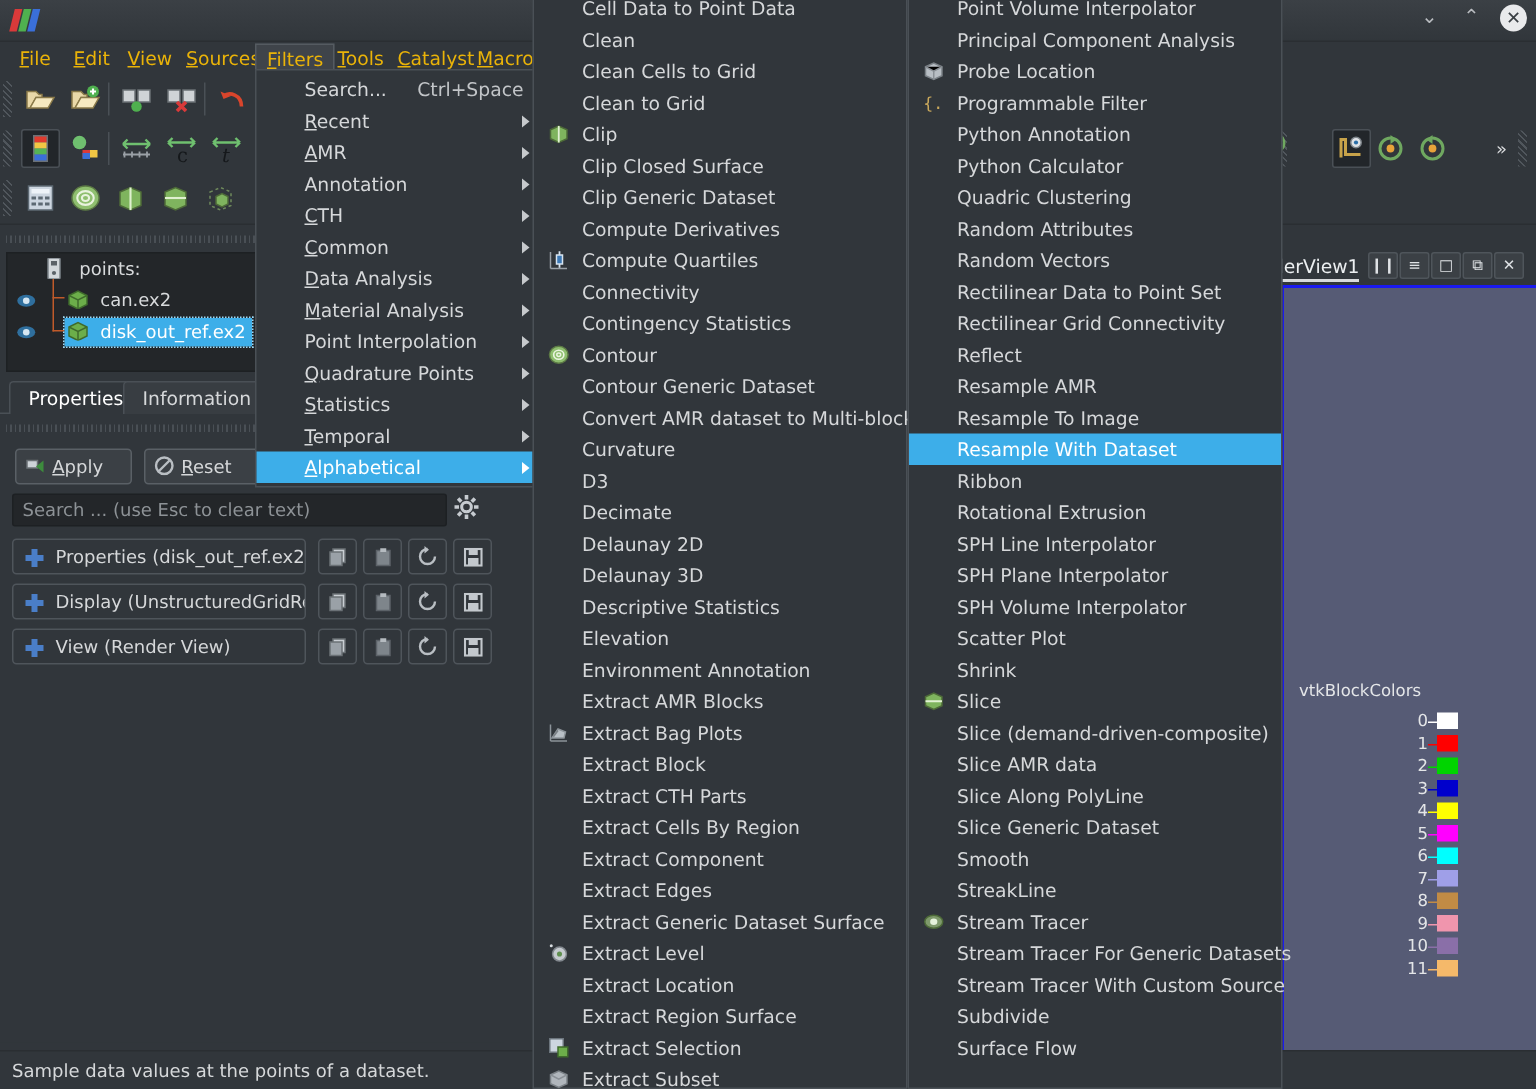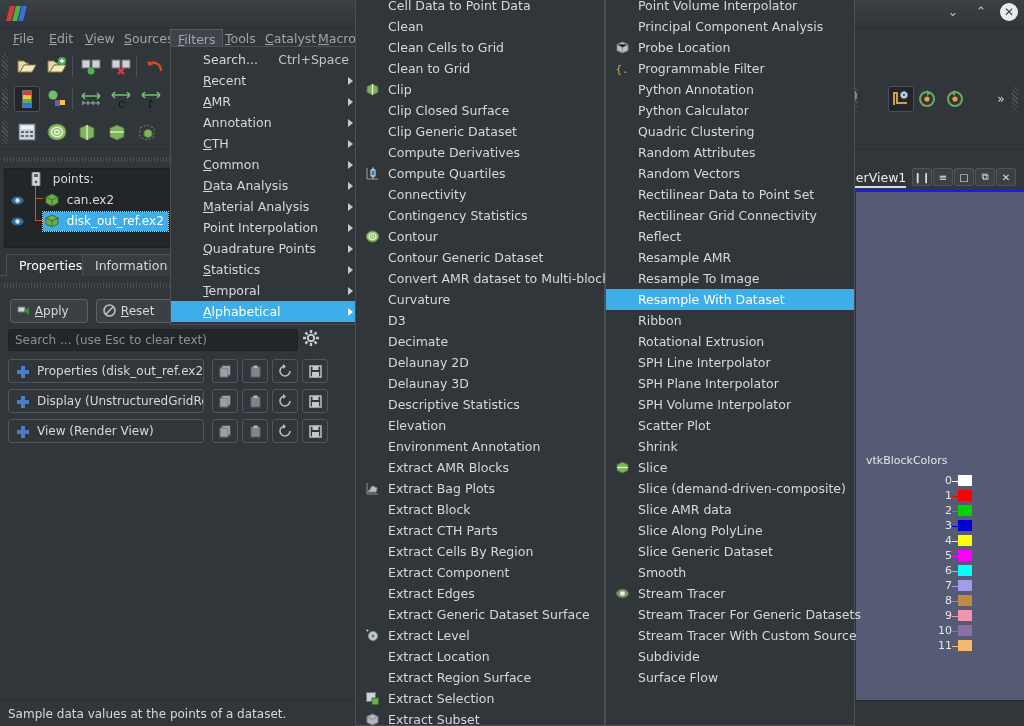--- a/index.html
+++ b/index.html
@@ -31,21 +31,21 @@
     font-size:12px; font-weight:bold;
   }
 
   
   .menubar {
     position:absolute; left:0; top:28px; width:1024px; height:22px;
     background:#31363b; font-size:12.5px;
   }
   .menubar .mi {
     position:absolute; top:1px; height:20px; line-height:20px;
-    padding:0 7px; color:#a3a3a3; white-space:nowrap;
+    padding:0 7px; color:#eab308; white-space:nowrap;
   }
   .menubar .mi u { text-decoration: underline; }
   .menubar .mi.open { background:#3f444a; border:1px solid #555b61; height:21px; line-height:19px; }
 
   
   .toolbar-area {
     position:absolute; left:0; top:50px; width:1024px; height:100px;
     background:#31363b; border-bottom:1px solid #2a2e32;
   }
   .trow { position:absolute; left:0; width:1024px; height:33px; }
@@ -779,20 +779,21 @@
           <svg width="15" height="15" viewBox="0 0 15 15">
             <path d="M2 4.5L7.5 2 13 4.5v6L7.5 13 2 10.5z" fill="#7fb45e" stroke="#4d6a38"></path>
             <path d="M2 7.5h11" stroke="#e2f2d4" stroke-width="1.2"></path>
           </svg>
         </span><span>Slice</span></div>
       <div class="row"><span>Slice (demand-driven-composite)</span></div>
       <div class="row"><span>Slice AMR data</span></div>
       <div class="row"><span>Slice Along PolyLine</span></div>
       <div class="row"><span>Slice Generic Dataset</span></div>
       <div class="row"><span>Smooth</span></div>
+      <div class="row"><span>StreakLine</span></div>
       <div class="row"><span class="micon">
           <svg width="15" height="15" viewBox="0 0 15 15">
             <ellipse cx="7.5" cy="7.5" rx="6" ry="4.4" fill="#7f9a6c" stroke="#4d6a38"></ellipse>
             <ellipse cx="7.5" cy="7.5" rx="2.4" ry="2.2" fill="#e6f3dc"></ellipse>
           </svg>
         </span><span>Stream Tracer</span></div>
       <div class="row"><span>Stream Tracer For Generic Datasets</span></div>
       <div class="row"><span>Stream Tracer With Custom Source</span></div>
       <div class="row"><span>Subdivide</span></div>
       <div class="row"><span>Surface Flow</span></div>

